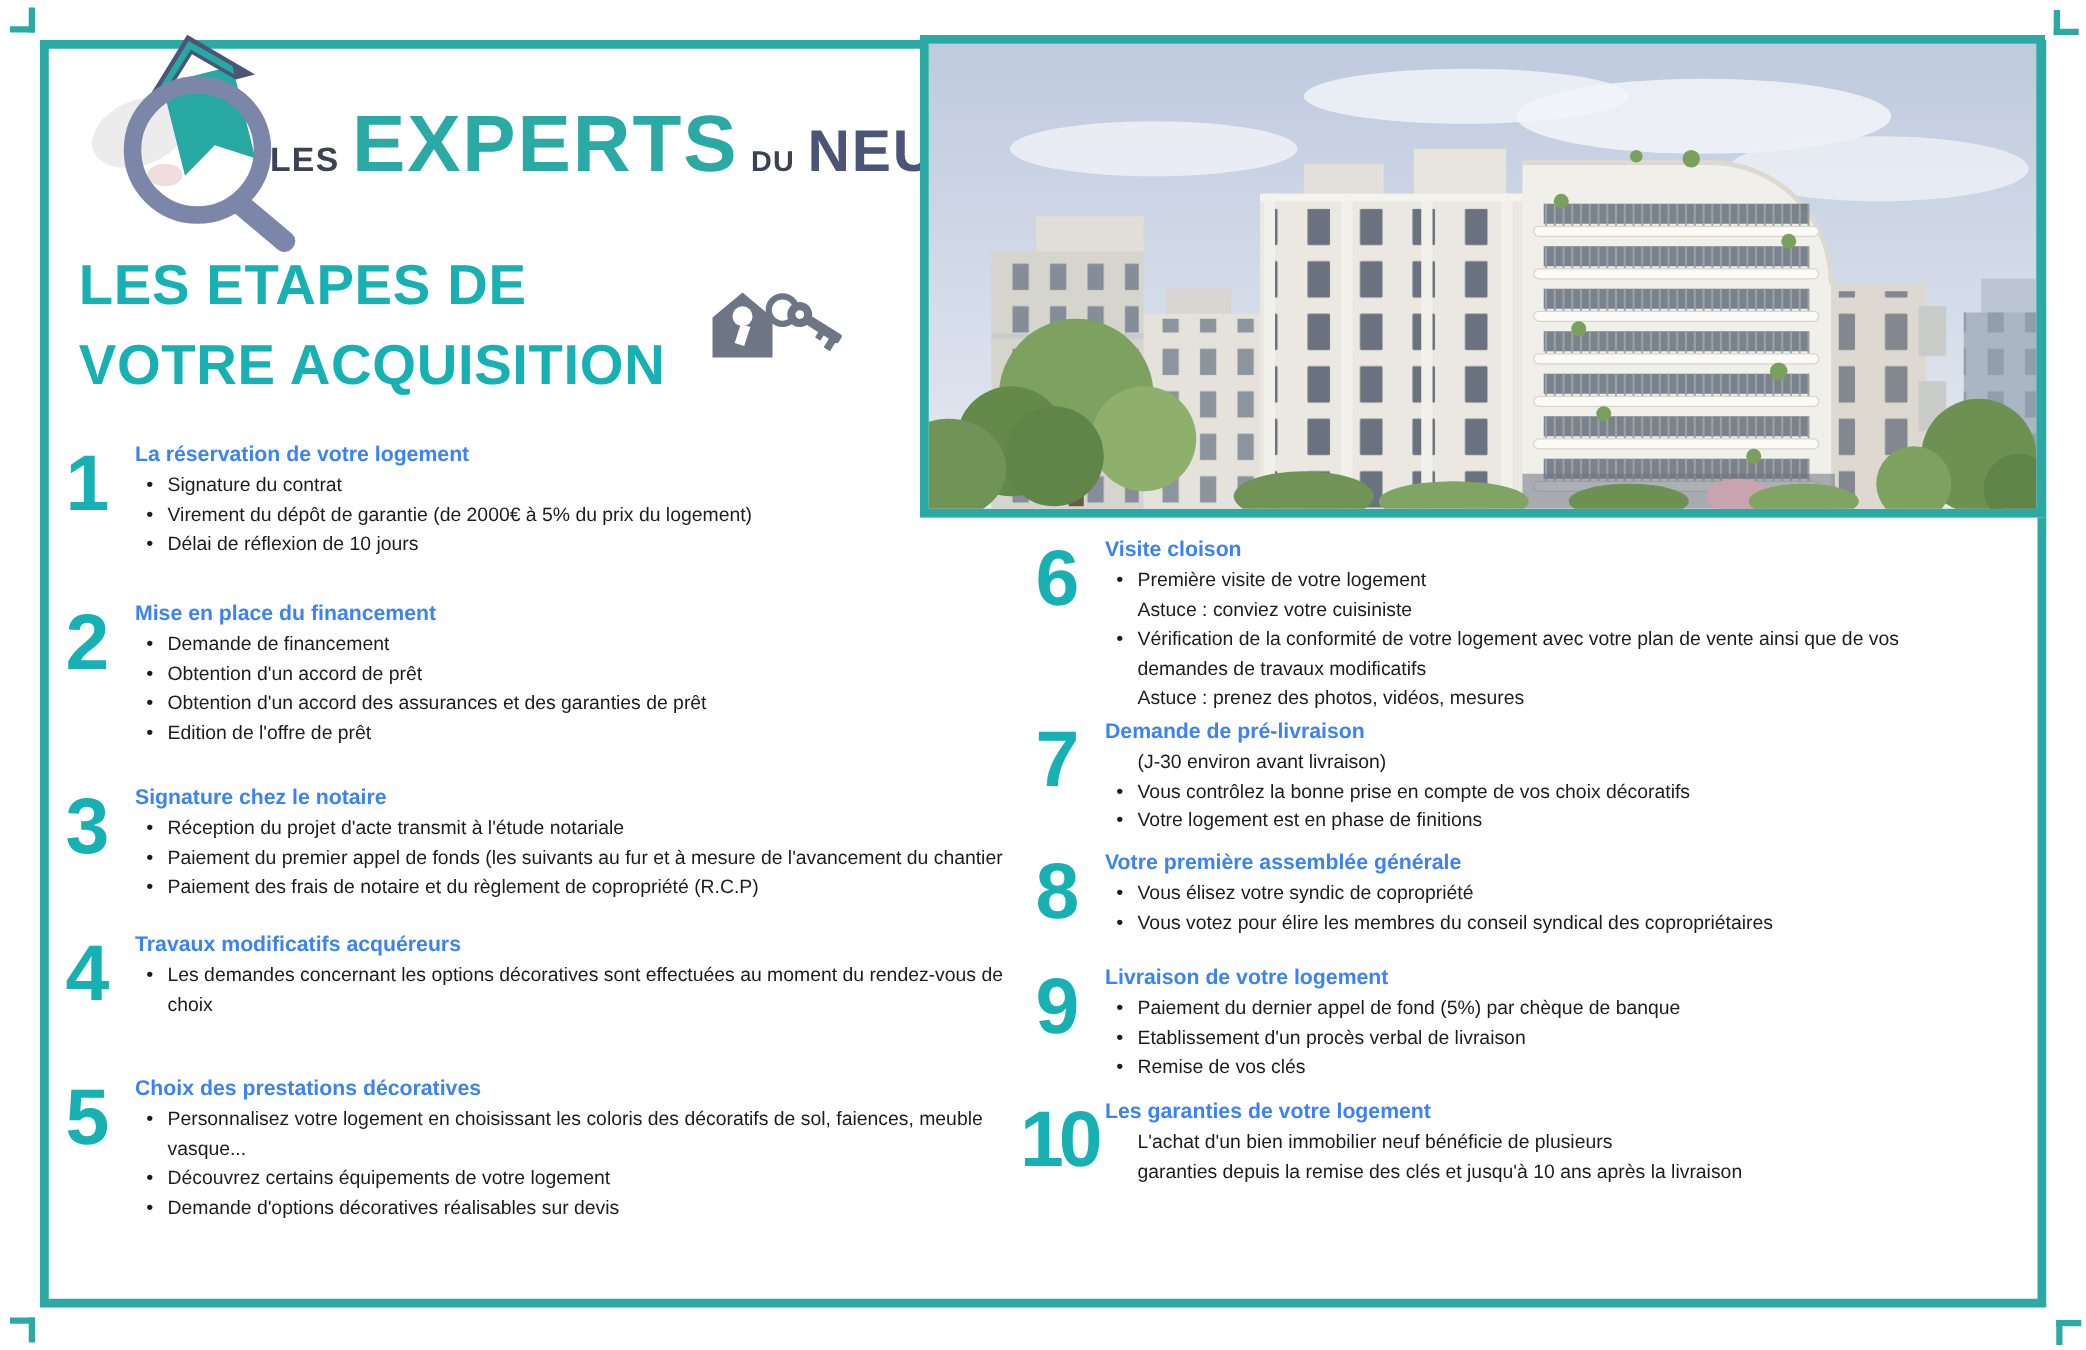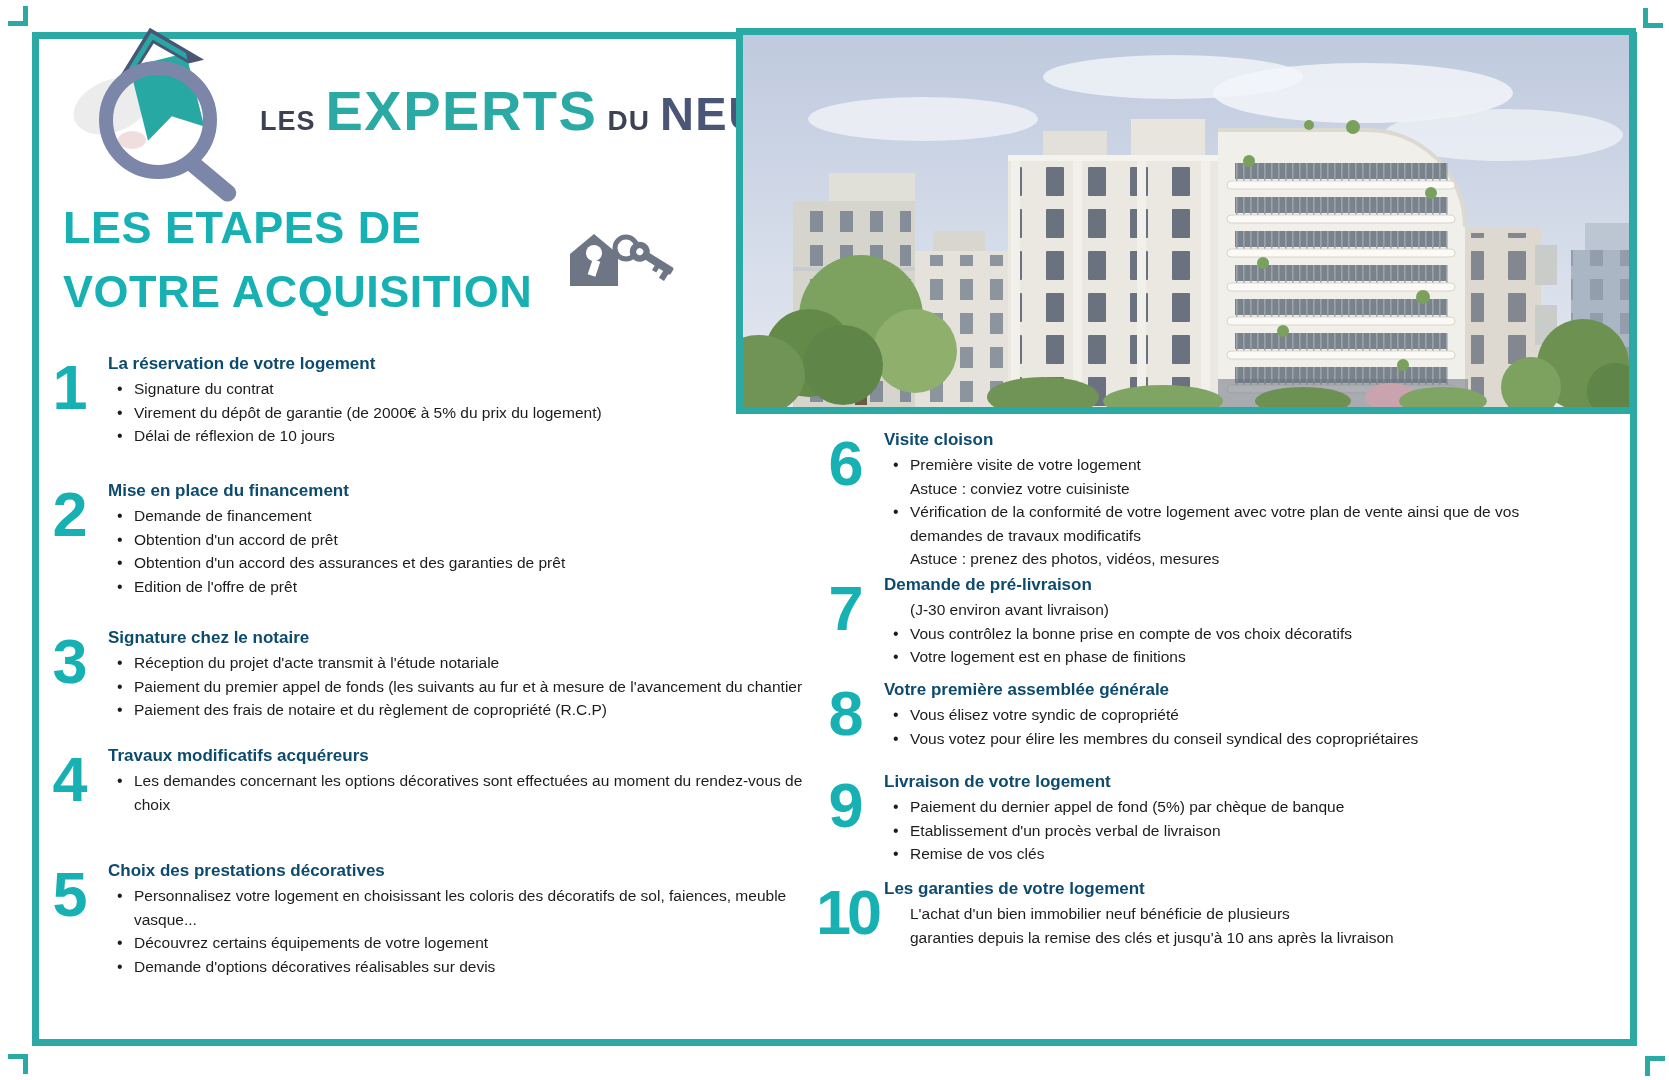--- a/index.html
+++ b/index.html
@@ -28,23 +28,23 @@
   .corner.tl{left:8px;top:6px;border-right:5px solid var(--frame);border-bottom:5px solid var(--frame);}
   .corner.tr{left:1643px;top:8px;border-left:5px solid var(--frame);border-bottom:5px solid var(--frame);}
   .corner.bl{left:8px;top:1054px;border-right:5px solid var(--frame);border-top:5px solid var(--frame);}
   .corner.br{left:1645px;top:1056px;border-left:5px solid var(--frame);border-top:5px solid var(--frame);}
   
   .logo-graphic{position:absolute;left:70px;top:4px;width:190px;height:200px;}
   .logo-text{
     position:absolute;left:216px;top:78px;display:flex;align-items:baseline;gap:10px;
     white-space:nowrap;
   }
-  .logo-les{font-size:27px;font-weight:700;color:#3C4254;letter-spacing:1px;margin-left:44px;}
-  .logo-experts{font-size:56px;font-weight:700;color:var(--frame);letter-spacing:1.5px;}
-  .logo-du{font-size:28px;font-weight:700;color:#3C4254;letter-spacing:1px;margin-top:24px;}
+  .logo-les{font-size:27px;font-weight:700;color:#3C4254;letter-spacing:1px;}
+  .logo-experts{font-size:64px;font-weight:700;color:var(--frame);letter-spacing:1.5px;}
+  .logo-du{font-size:23px;font-weight:700;color:#3C4254;letter-spacing:1px;margin-top:24px;}
   .logo-neuf{font-size:47px;font-weight:700;color:var(--navy);letter-spacing:1.5px;}
   
   .page-title{
     position:absolute;left:63px;top:196px;
     font-size:45px;font-weight:800;color:var(--teal);
     line-height:1.43;letter-spacing:0.5px;
   }
   .keys-icon{position:absolute;left:556px;top:220px;width:120px;height:90px;}
   
   .photo{
@@ -58,21 +58,21 @@
   .step.right{left:816px;width:728px;}
   .step-1{top:352px}.step-2{top:479px}.step-3{top:626px}.step-4{top:744px}.step-5{top:859px}
   .step-6{top:428px}.step-7{top:573px}.step-8{top:678px}.step-9{top:770px}.step-10{top:877px}
   .num{
     width:60px;flex:0 0 60px;margin-right:8px;margin-top:6px;
     font-size:63px;font-weight:800;color:var(--teal);
     line-height:0.95;text-align:center;
   }
   .step-10 .num{letter-spacing:-4px;}
   .content{flex:1 1 auto;padding-top:0;}
-  .step-title{font-size:17px;font-weight:700;line-height:24px;margin-bottom:1px;color:#0c4a6e;}
+  .step-title{font-size:17px;font-weight:700;line-height:24px;margin-bottom:1px;color:#3b82f6;}
   .line{position:relative;font-size:15.5px;line-height:23.5px;padding-left:26px;color:#1c1c1c;}
   .line.bullet::before{content:"•";position:absolute;left:9px;top:0;font-size:16px;color:#1c1c1c;}
 </style>
 </head>
 <body>
 
 <div class="frame"></div>
 <div class="corner tl"></div>
 <div class="corner tr"></div>
 <div class="corner bl"></div>

